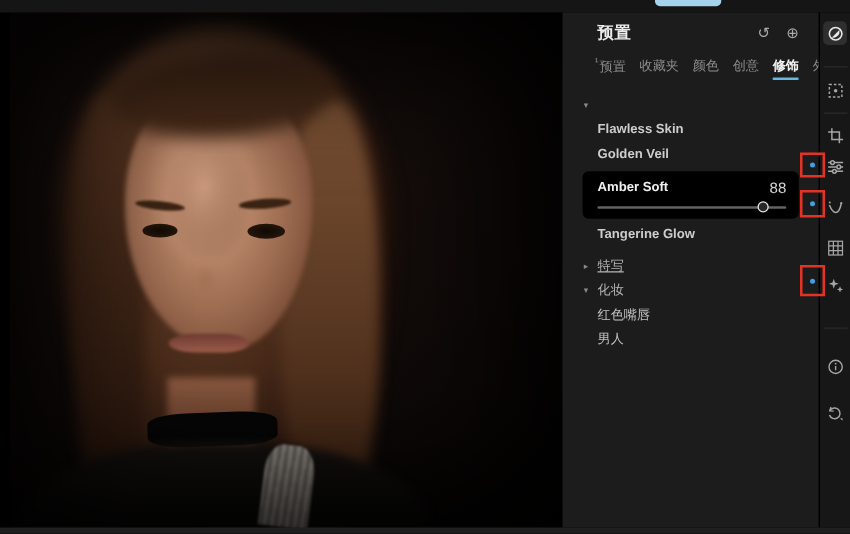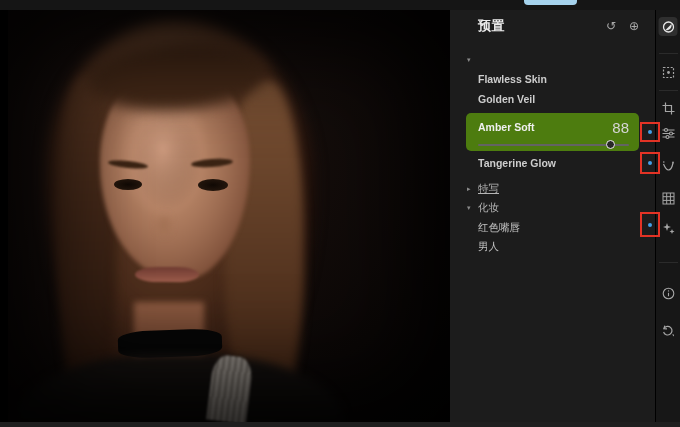--- a/index.html
+++ b/index.html
@@ -65,25 +65,25 @@
   .tab .tab-mark { font-size:8px; color:#9a9a9a; vertical-align:super; margin-right:1px; }
   .tab.active { color:#f2f2f2; font-weight:bold; }
   .tab.active::after { content:""; position:absolute; left:0; right:0; bottom:2px; height:2px;
     background:#67b7e1; border-radius:1px; }
   .list { padding-top:8px; }
   .row { display:flex; align-items:center; height:19.5px; padding-left:28px;
     font-size:10.5px; color:#c2c2c2; position:relative; }
   .row.group { color:#b5b5b5; }
   .row .tw { position:absolute; left:17px; font-size:7px; color:#8a8a8a; }
   .row.preset { font-weight:bold; color:#cdcdcd; }
-  .card { margin:4px 16px 3px 16px; height:38px; background:#4d7c0f; border-radius:5px;
+  .card { margin:4px 16px 3px 16px; height:38px; background:#000000; border-radius:5px;
     padding:6px 10px 0 12px; }
   .card-top { display:flex; align-items:center; }
   .card-name { font-size:10.5px; font-weight:bold; color:#f0f0f0; }
-  .card-value { margin-left:auto; font-size:15px; color:#d6d6d6; }
+  .card-value { margin-left:auto; font-size:12px; color:#d6d6d6; }
   .slider { position:relative; margin-top:8px; height:2px; background:#636363; border-radius:1px; }
   .slider-knob { position:absolute; top:-4px; width:9px; height:9px; border:1.5px solid #ececec;
     border-radius:50%; background:#282828; }
   .cn-group { margin-top:6px;text-decoration:underline; }
   
   .toolbar { position:absolute; left:655px; top:10px; width:25px; height:412px; background:#171717;
     border-left:1px solid #000; }
   .tb-btn { position:absolute; left:50%; transform:translateX(-50%); width:20px; height:20px;
     display:flex; align-items:center; justify-content:center; color:#a6a6a6; }
   .tb-btn.active { background:#2f2f2f; border-radius:4px; color:#e8e8e8; width:19px; height:19px; }
@@ -124,20 +124,28 @@
 </div>
 
 <div class="panel">
   <div class="panel-header">
     <span class="panel-title">预置</span>
     <span class="header-actions">
       <span class="hicon">↺</span>
       <span class="hicon">⊕</span>
     </span>
   </div>
+  <div class="tabs">
+    <span class="tab"><span class="tab-mark">¹</span><span>预置</span></span>
+    <span class="tab">收藏夹</span>
+    <span class="tab">颜色</span>
+    <span class="tab">创意</span>
+    <span class="tab active">修饰</span>
+    <span class="tab">外部</span>
+  </div>
 
   <div class="list">
     <div class="row group">
       <span class="tw">▾</span>
     </div>
     <div class="row preset">Flawless Skin</div>
     <div class="row preset">Golden Veil</div>
 
     <div class="card">
       <div class="card-top">

